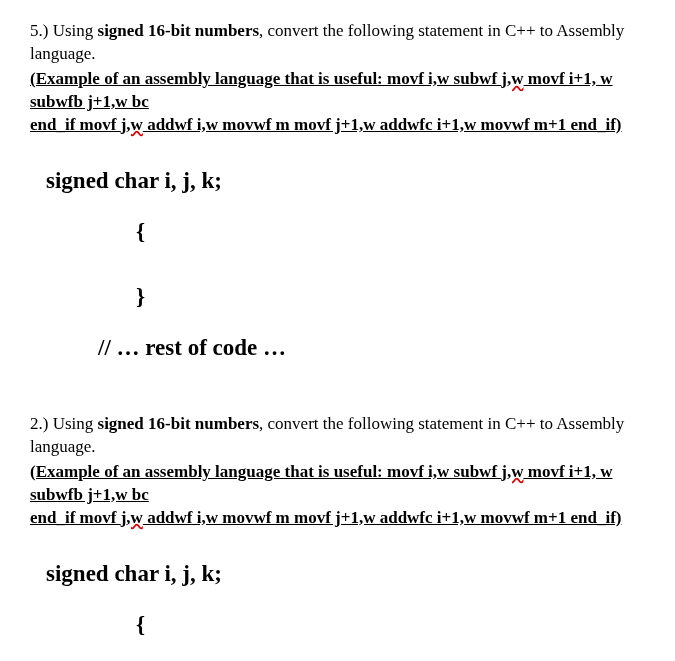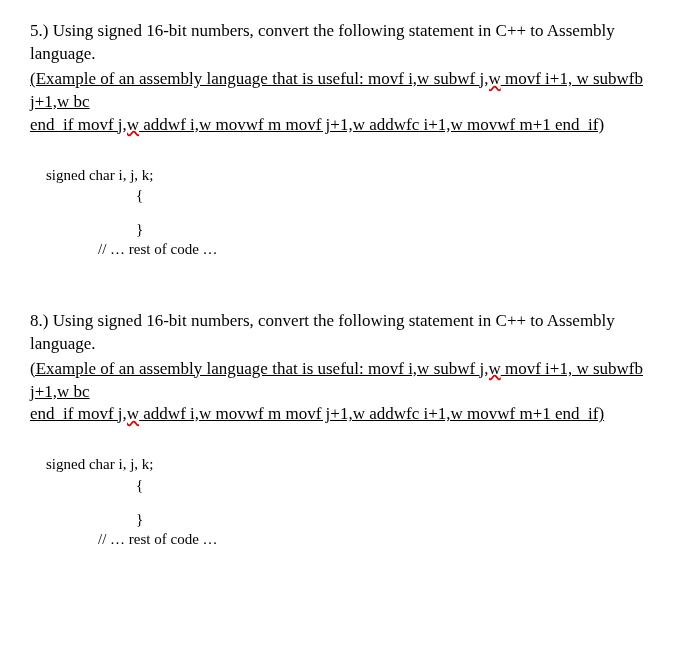--- a/index.html
+++ b/index.html
@@ -9,33 +9,33 @@
       background: #fff;
       margin: 0;
       padding: 20px 30px;
       width: 675px;
       box-sizing: border-box;
       line-height: 1.35;
     }
     .question-intro {
       margin-bottom: 2px;
     }
-    .bold { font-weight: normal; }
+    .bold { font-weight: bold; margin-top: 20px; }
     .underline { text-decoration: underline; }
     .typo {
       text-decoration: underline;
       text-decoration-color: #d00;
       text-decoration-style: wavy;
     }
     .code-block {
       margin-top: 28px;
       margin-bottom: 40px;
       margin-left: 16px;
       font-family: "Times New Roman", Times, serif;
-      font-size: 15px;
+      font-size: 23px;
     }
     .code-line { white-space: pre; }
     .indent2 { margin-left: 90px; }
     .indent3 { margin-left: 52px; }
     .q2 {
       margin-top: 50px;
     }
   </style>
 </head>
 <body>
@@ -54,21 +54,21 @@
     <div class="code-line bold">signed char i, j, k;</div>
     <div class="code-line bold indent2">{</div>
     <div class="code-line" style="height:14px;"></div>
     <div class="code-line bold indent2">}</div>
     <div class="code-line bold indent3">// … rest of code …</div>
   </div>
 </div>
 
 <div class="q2">
   <div class="question-intro">
-    <span>8.) Using </span><span class="bold">signed 16-bit numbers</span><span>, convert the following statement in C++ to Assembly language.</span>
+    <span>2.) Using </span><span class="bold">signed 16-bit numbers</span><span>, convert the following statement in C++ to Assembly language.</span>
   </div>
   <div>
     <span class="bold underline">(Example of an assembly language that is useful: movf i,w subwf </span><span class="bold underline typo">j,w</span><span class="bold underline"> movf i+1, w subwfb j+1,w bc</span>
     <br>
     <span class="bold underline">end_if movf </span><span class="bold underline typo">j,w</span><span class="bold underline"> addwf i,w movwf m movf j+1,w addwfc i+1,w movwf m+1 end_if)</span>
   </div>
 
   <div class="code-block">
     <div class="code-line bold">signed char i, j, k;</div>
     <div class="code-line bold indent2">{</div>

